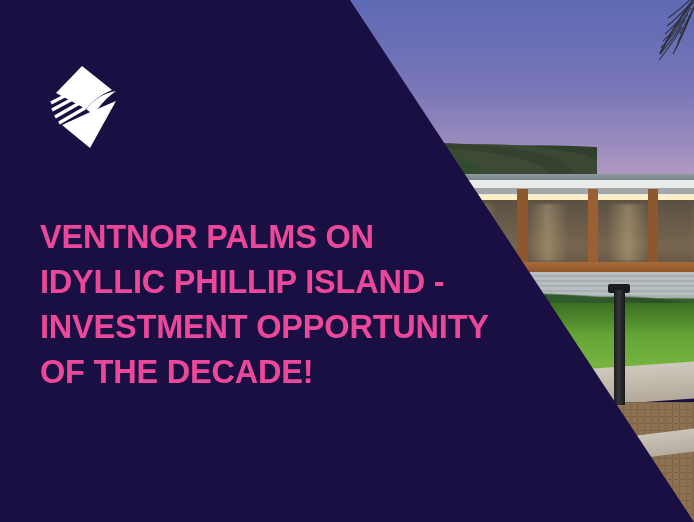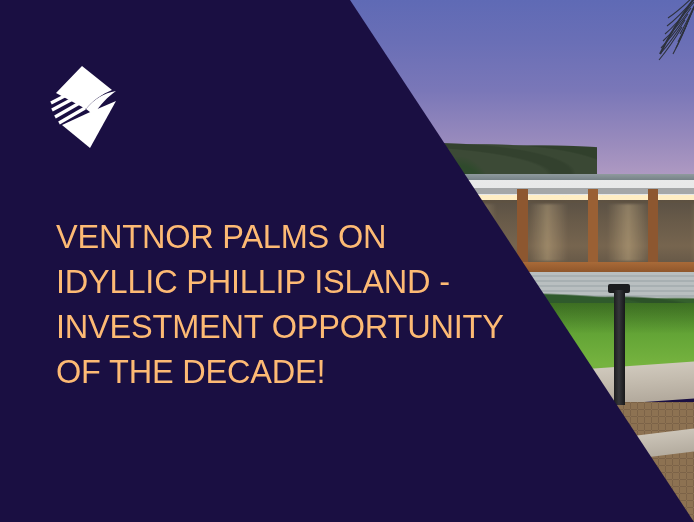--- a/index.html
+++ b/index.html
@@ -278,26 +278,26 @@
     position: absolute;
     left: 42px;
     top: 63px;
     width: 88px;
     height: 88px;
   }
 
   
   .headline {
     position: absolute;
-    left: 56px;
+    left: 40px;
     top: 215px;
     width: 520px;
-    color: #fdba74;
+    color: #ec4899;
     font-size: 32.5px;
-    font-weight: 400;
+    font-weight: 700;
     line-height: 45px;
     letter-spacing: -0.2px;
     text-transform: uppercase;
     white-space: pre-line;
   }
 </style>
 </head>
 <body>
 
 <div class="banner">

